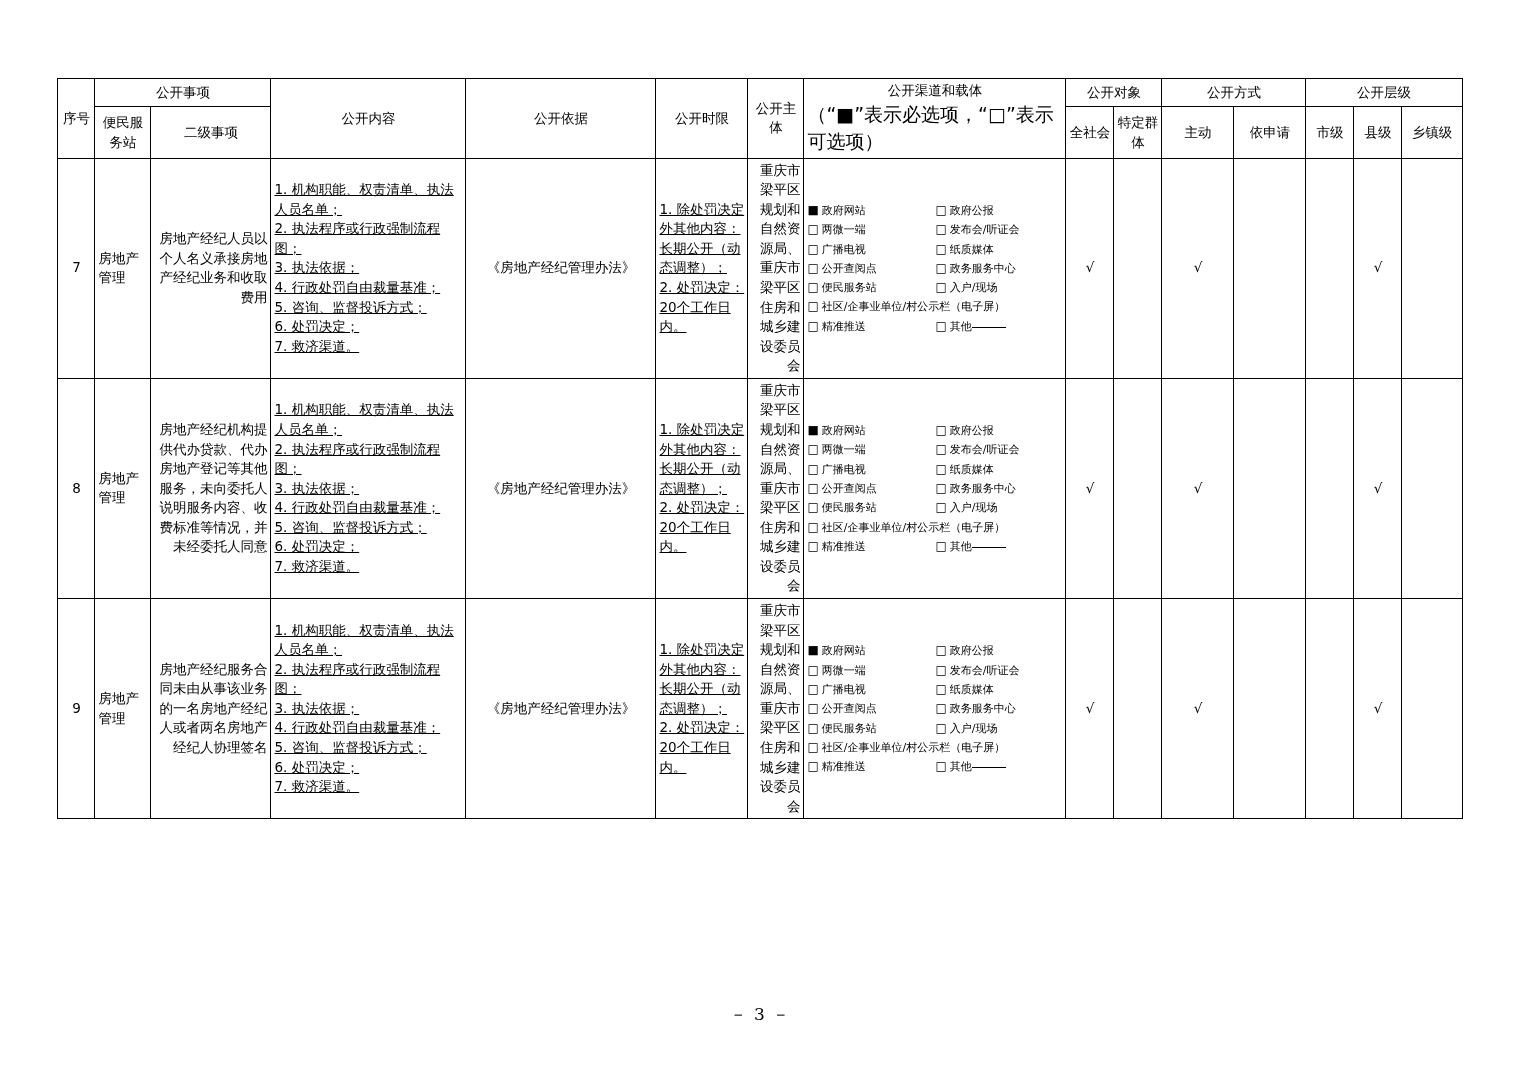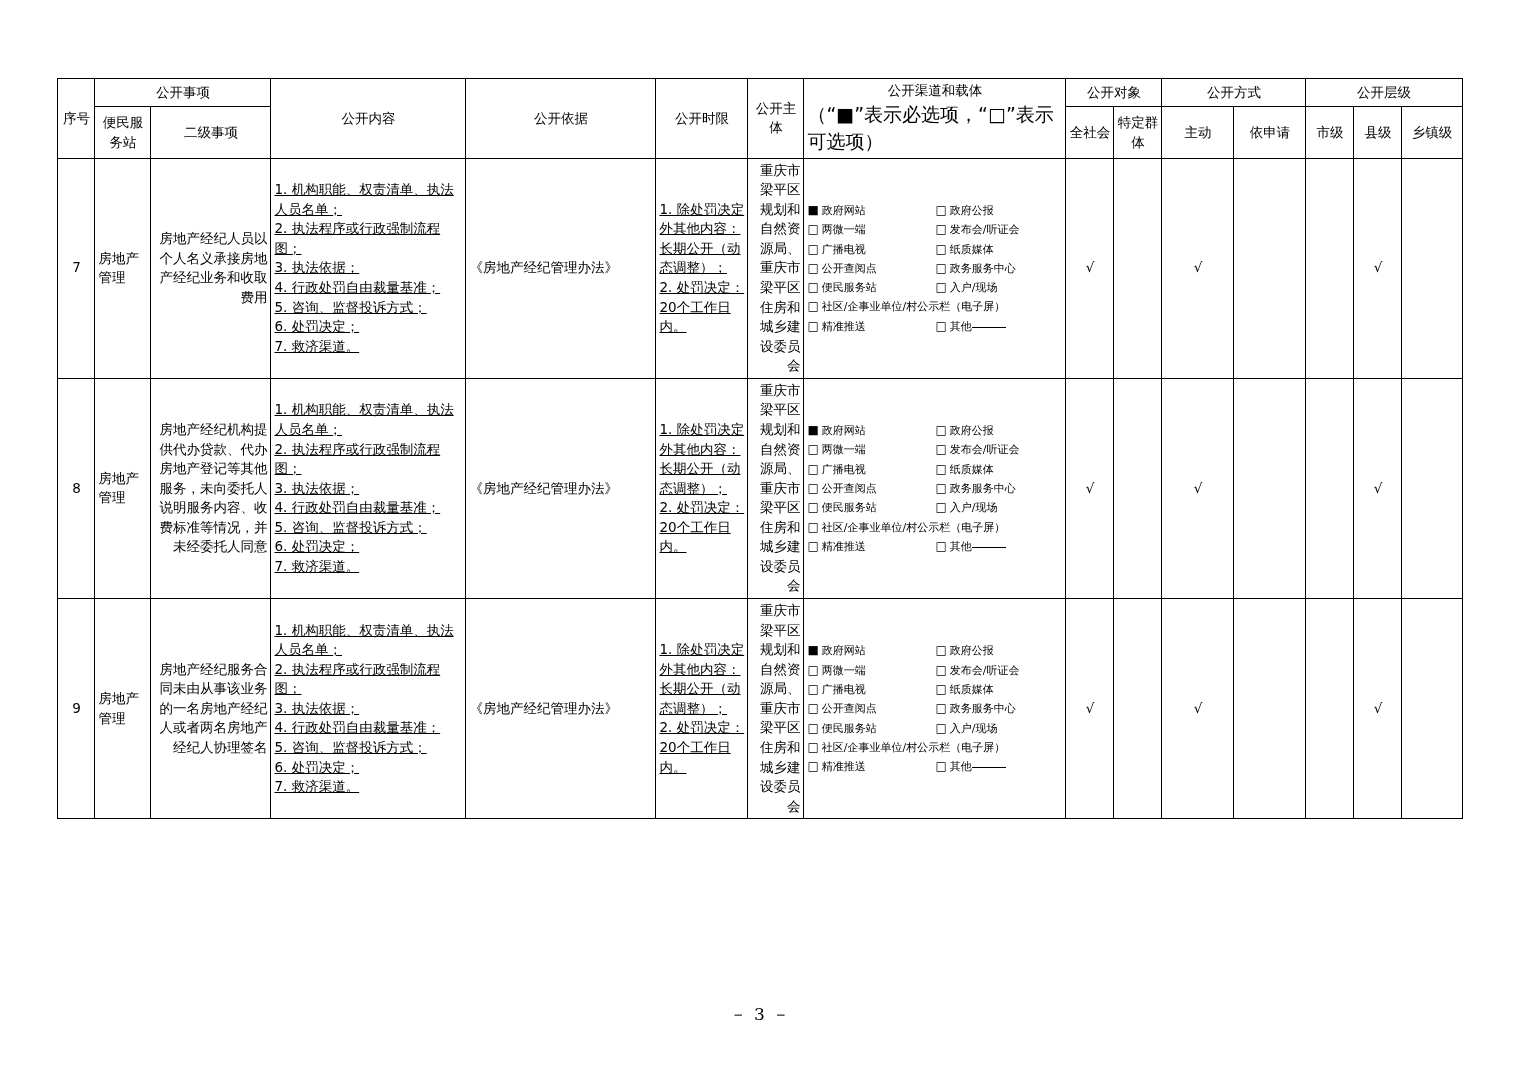--- a/index.html
+++ b/index.html
@@ -76,20 +76,21 @@
   td.cell-lvl1 {
     text-align: left;
     padding: 2px 4px;
   }
   td.cell-content, td.cell-limit {
     text-align: left;
     vertical-align: top;
     padding-top: 6px;
   }
   td.cell-basis {
+    text-align: center;
   }
   td.cell-subject {
     text-align: right;
     vertical-align: middle;
     padding: 2px 4px;
     line-height: 1.4;
   }
   td.cell-channel {
     vertical-align: middle;
     padding: 4px 6px;

